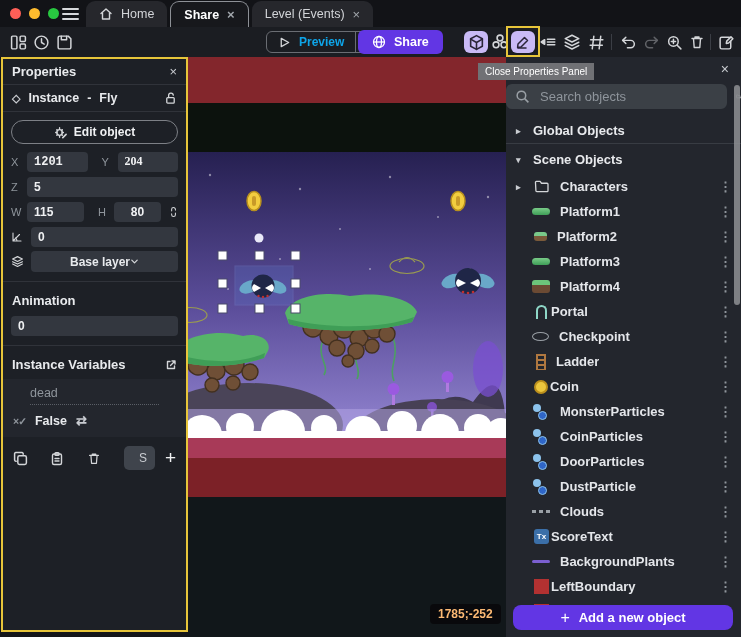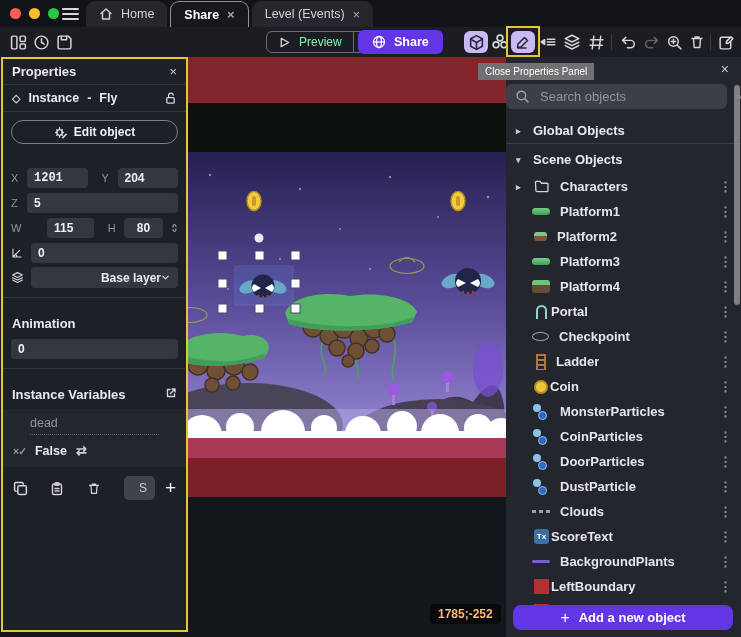--- a/index.html
+++ b/index.html
@@ -19,21 +19,21 @@
   .tab .close{color:#a2a7ad;font-size:13px;line-height:1}
   .tab .home-ic{display:flex}
   
   .toolbar{position:absolute;left:0;top:27px;width:741px;height:30px;background:#1b1d22;border-bottom:1px solid #0c0d10}
   .tbtn{position:absolute;top:4px;width:24px;height:22px;display:flex;align-items:center;justify-content:center;border-radius:6px}
   .tbtn.hl{background:#c9baf6}
   .tbtn.dim{opacity:.38}
   .tb-sep{position:absolute;top:7px;width:1px;height:16px;background:#3b3e45}
   .preview-btn{position:absolute;left:266px;top:4px;height:22px;border:1px solid #6a6d73;border-radius:6px;
        display:flex;align-items:center;background:#1b1d22;box-sizing:border-box}
-  .preview-main{display:flex;align-items:center;gap:8px;padding:0 11px;font-size:12px;font-weight:400;color:#86efac}
+  .preview-main{display:flex;align-items:center;gap:8px;padding:0 11px;font-size:12px;font-weight:700;color:#0ea5e9}
   .preview-div{width:1px;height:21px;background:#6a6d73}
   .preview-caret{padding:0 7px;display:flex}
   .share-btn{position:absolute;left:358px;top:3px;height:24px;background:#6236e4;border-radius:6px;
        display:flex;align-items:center;gap:8px;padding:0 14px;font-size:12.5px;font-weight:700;color:#fff}
   .pencil-box{position:absolute;left:506px;top:26px;width:34px;height:31px;border:2px solid #e7c53a;
        box-sizing:border-box;z-index:60;pointer-events:none}
   
   .scene{position:absolute;left:188px;top:57px;width:318px;height:580px;background:#101419;overflow:hidden}
   .coord-badge{position:absolute;left:242px;top:547px;background:rgba(8,8,10,.88);border-radius:4px;
        padding:3px 8px;font-size:12px;font-weight:700;color:#fdba74}
@@ -42,31 +42,31 @@
        padding:3px 7px;border-radius:0;z-index:70;white-space:nowrap}
   
   .props{position:absolute;left:1px;top:57px;width:187px;height:575px;background:#1d2026;
        border:2px solid #e7c53a;box-sizing:border-box;z-index:40;font-size:12.5px}
   .props-header{height:25px;display:flex;align-items:center;justify-content:space-between;
        padding:0 9px;border-bottom:1px solid #30333a;font-size:13px;font-weight:700}
   .x-glyph{color:#c9ccd1;font-size:13px;font-weight:400}
   .inst-row{height:26px;display:flex;align-items:center;gap:8px;padding:0 9px;border-bottom:1px solid #30333a;font-weight:600}
   .inst-row .spacer{flex:1}
   .diamond{color:#c9ccd1;font-size:11px}
-  .edit-btn{margin:8px 8px 21px;height:22px;border:1px solid #7d8086;border-radius:12px;
+  .edit-btn{margin:8px 8px 5px;height:22px;border:1px solid #7d8086;border-radius:12px;
        display:flex;align-items:center;justify-content:center;gap:7px;font-size:12px;font-weight:700;color:#f0f1f3}
   .frow{display:flex;align-items:center;gap:6px;padding:0 8px;height:25px}
   .flabel{width:10px;font-size:11px;color:#8f959c;flex:none;text-align:left}
   .ficon{width:14px;flex:none;display:flex;color:#9aa0a6}
   .finput{background:#33373f;border:none;border-radius:4px;height:20px;color:#f0f1f3;font-size:12px;
        font-weight:700;padding:0 7px;font-family:inherit;min-width:0;outline:none}
   .w56{width:42px}.wfull{flex:1}
   .layer-select{flex:1;background:#33373f;border-radius:4px;height:21px;display:flex;align-items:center;
-       justify-content:flex-end;padding:0 8px;font-size:12px;font-weight:600}
-  .sect{padding:18px 9px 5px;font-size:13px;font-weight:700;display:flex;justify-content:space-between}
+       justify-content:center;padding:0 8px;font-size:12px;font-weight:600}
+  .sect{padding:11px 9px 5px;font-size:13px;font-weight:700;display:flex;align-items:center;justify-content:space-between}
   .sect.bordered{border-top:1px solid #30333a;margin-top:7px}
   .var-block{background:#23262d;padding:7px 0 9px;margin-top:2px}
   .var-name{margin:0 27px;color:#8f959c;font-size:12.5px;border-bottom:1px dotted #5a5e66;padding-bottom:4px}
   .var-value{margin:8px 10px 0;display:flex;align-items:center;gap:9px;font-size:12.5px;font-weight:600}
   .bool-pre{color:#8f959c;font-size:10.5px;letter-spacing:-1px}
   .swap{color:#c9ccd1;font-size:13px}
   .props-tools{display:flex;align-items:center;padding:9px 10px 0;gap:0}
   .ptool{width:17px;display:flex;color:#9aa0a6;margin-right:20px}
   .ptool-search{flex:1;height:24px;background:#3f444c;border-radius:5px;display:flex;align-items:center;
        gap:6px;padding:0 7px;margin-right:10px;min-width:0}
@@ -438,29 +438,29 @@
         <circle cx="6" cy="7" r="3"></circle>
         <path d="M6 1.8V3.4M6 10.6v1.6M1.8 7h1.6M8.6 7h1.6M3 4l1.1 1.1M9 10l-1.1-1.1M3 10l1.1-1.1M9 4 7.9 5.1"></path>
         <path d="M9.5 12.5l3.5-3.5" stroke-width="1.8"></path>
       </svg>
     <span>Edit object</span>
   </div>
   <div class="frow">
     <span class="flabel">X</span>
     <input class="finput w56" style="width: 52px; font-family: Liberation Mono, monospace;" value="1201">
     <span class="flabel" style="margin-left:8px">Y</span>
-    <input class="finput" style="width: 52px;" value="204">
+    <input class="finput" style="width: 52px; font-family: Liberation Serif, serif;" value="204">
   </div>
   <div class="frow">
     <span class="flabel">Z</span>
     <input class="finput wfull" value="5" style="">
   </div>
   <div class="frow">
     <span class="flabel">W</span>
-    <input class="finput" style="width: 52px; margin-left: 20px;" value="115">
+    <input class="finput" style="width: 52px;" value="115">
     <span class="flabel" style="margin-left:8px">H</span>
     <input class="finput" style="width: 40px; text-align: center;" value="80">
     <svg width="11" height="14" viewBox="0 0 12 14" class="icon-stroke" style="margin-left:2px">
         <path d="M8.5 4.5V3.5a2.5 2.5 0 0 0-5 0v2M3.5 9.5v1a2.5 2.5 0 0 0 5 0v-2"></path>
       </svg>
   </div>
   <div class="frow">
     <span class="ficon">
       <svg width="12" height="12" viewBox="0 0 12 12" class="icon-stroke">
           <path d="M2 2v8h8M2 10 8.5 3.5M6 10a5 5 0 0 0-1.4-3.2" stroke-width="1.1"></path>

